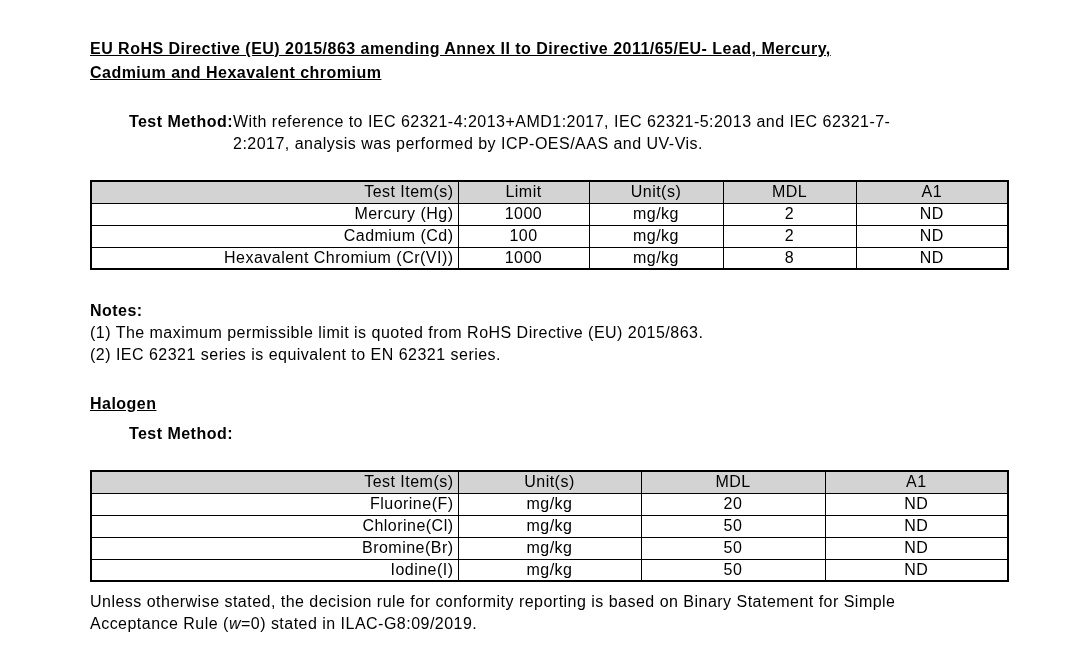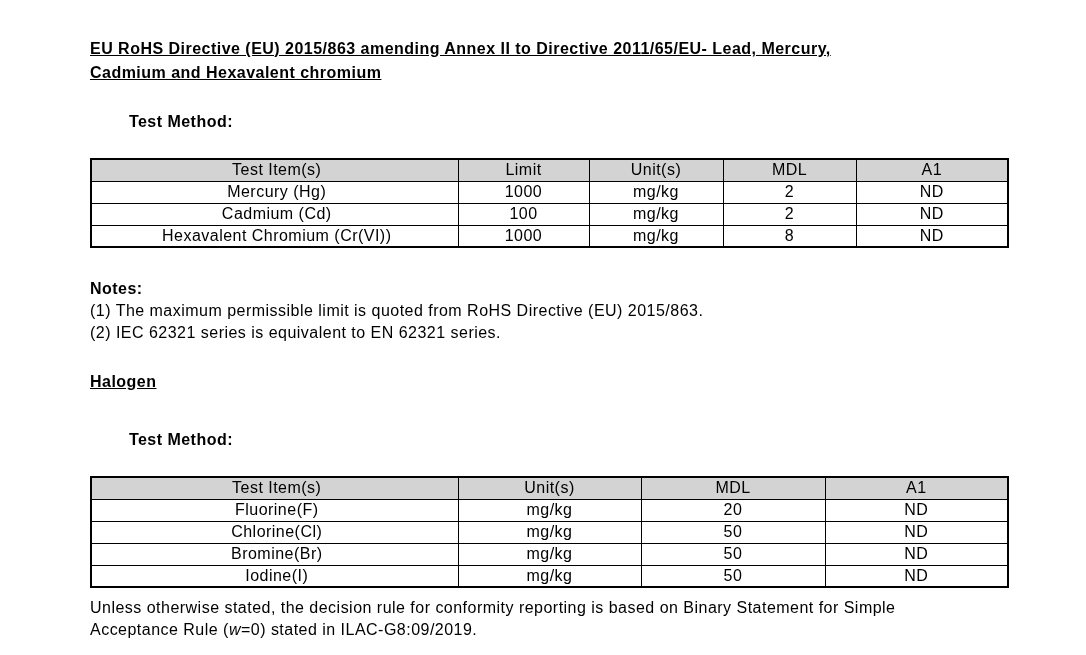--- a/index.html
+++ b/index.html
@@ -52,54 +52,55 @@
     height: 22px;
     font-size: 16px;
     font-weight: normal;
     text-align: center;
     vertical-align: middle;
     padding: 0 4px;
     white-space: nowrap;
     overflow: hidden;
   }
   table.results th:first-child, table.results td:first-child {
-    text-align: center;
+    text-align: right;
     padding-left: 8px;
   }
   table.results thead th { background: #d3d3d3; }
   table.t1 { margin-bottom: 30px; }
   table.t2 { margin-bottom: 9px; }
   .t1 col.c0 { width: 367px; } .t1 col.c1 { width: 131px; }
   .t1 col.c2 { width: 134px; } .t1 col.c3 { width: 133px; }
   .t1 col.c4 { width: 152px; }
   .t2 col.c0 { width: 367px; } .t2 col.c1 { width: 183px; }
   .t2 col.c2 { width: 184px; } .t2 col.c3 { width: 183px; }
   .notes { line-height: 22px; margin-bottom: 27px; }
   .notes-label { font-weight: bold; }
   .section-heading {
     font-weight: bold;
     text-decoration: underline;
     line-height: 22px;
-    margin-bottom: 36px;
+    margin-bottom: 8px;
   }
   .footer-note {
     width: 860px;
     line-height: 22px;
   }
   .italic-w { font-style: italic; }
 </style>
 </head>
 <body>
 
 <div class="doc">
 
   <div class="doc-title">EU RoHS Directive (EU) 2015/863 amending Annex II to Directive 2011/65/EU- Lead, Mercury, Cadmium and Hexavalent chromium</div>
 
   <div class="tm-row">
     <div class="tm-label">Test Method:</div>
+    <div class="tm-text">With reference to IEC 62321-4:2013+AMD1:2017, IEC 62321-5:2013 and IEC 62321-7-2:2017, analysis was performed by ICP-OES/AAS and UV-Vis.</div>
   </div>
 
   <table class="results t1">
     <colgroup>
         <col class="c0">
         <col class="c1">
         <col class="c2">
         <col class="c3">
         <col class="c4">
       </colgroup>

